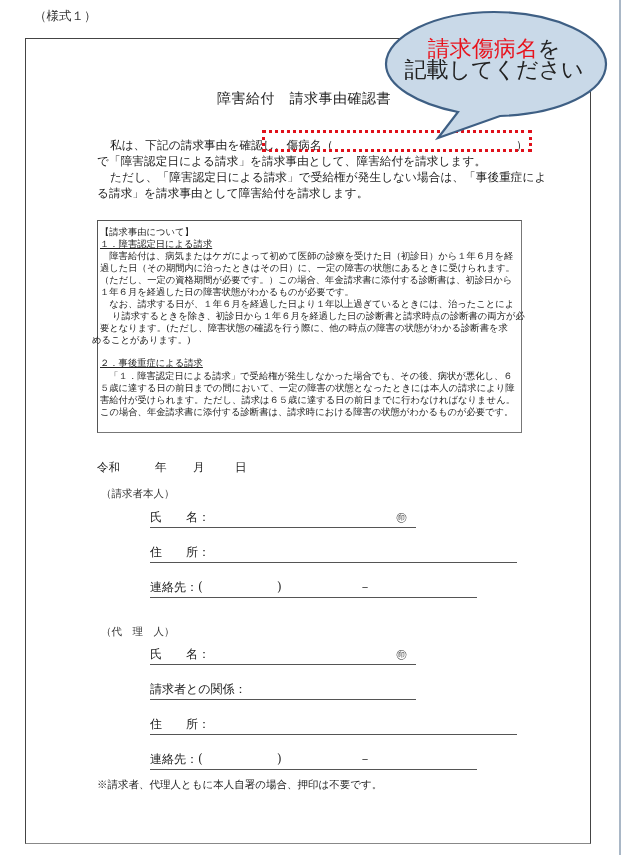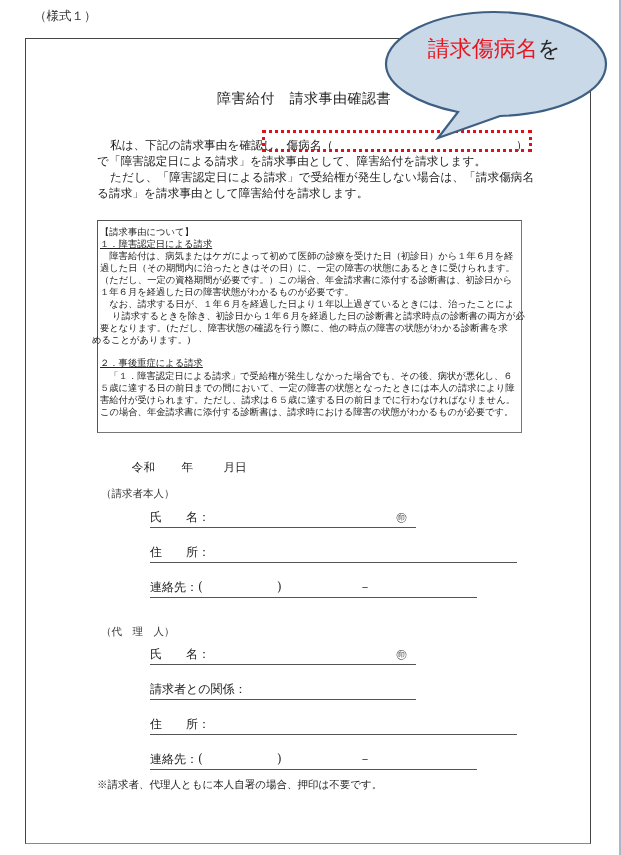--- a/index.html
+++ b/index.html
@@ -16,21 +16,21 @@
 
     .p { position: absolute; font-size: 11.6px; line-height: 16px; white-space: nowrap; color: #222; letter-spacing: 0.1px; }
 
     .dotted-box { position: absolute; left: 262px; top: 130px; width: 270px; height: 22px; border: 3px dotted #e0101a; }
 
     .inner-box { position: absolute; left: 97px; top: 220px; width: 425px; height: 213px; border: 1.2px solid #555; border-right-color: #777; border-bottom-color: #777; }
     .ib { position: absolute; font-size: 9.3px; line-height: 13px; white-space: nowrap; color: #222; }
     .ib.u { text-decoration: underline; }
 
     .date-line { position: absolute; left: 97px; top: 460px; font-size: 11.6px; color: #222; }
-    .date-line span { display: inline-block; text-align: right; }
+    .date-line span { display: inline-block; }
 
     .sec-label { position: absolute; left: 101px; font-size: 10.5px; color: #333; }
 
     .field { position: absolute; font-size: 12px; color: #222; border-bottom: 1.3px solid #555; height: 19px; line-height: 17px; white-space: nowrap; }
     .field .seal { position: absolute; top: 0; font-size: 11px; }
 
     .note { position: absolute; left: 97px; top: 778px; font-size: 10.5px; color: #222; }
 
     .callout { position: absolute; left: 0; top: 0; width: 621px; height: 200px; pointer-events: none; }
     .callout-text { position: absolute; left: 398px; top: 38px; width: 192px; text-align: center; font-family: "DejaVu Sans", sans-serif; font-size: 22px; line-height: 21px; color: #222; }
@@ -47,21 +47,21 @@
 
 <div class="title">障害給付　請求事由確認書</div>
 
 <div class="p" style="left:110px; top:137px;">
   <span>私は、下記の請求事由を確認し、</span><span>傷病名（</span>
 </div>
 <div class="p" style="left:516px; top:137px;">）</div>
 <div class="dotted-box"></div>
 
 <div class="p" style="left:97px; top:153px;">で「障害認定日による請求」を請求事由として、障害給付を請求します。</div>
-<div class="p" style="left:110px; top:169px;">ただし、「障害認定日による請求」で受給権が発生しない場合は、「請求傷病名</div>
+<div class="p" style="left:110px; top:169px;">ただし、「障害認定日による請求」で受給権が発生しない場合は、「事後重症によ</div>
 <div class="p" style="left:97px; top:185px;">る請求」を請求事由として障害給付を請求します。</div>
 
 <div class="inner-box"></div>
 <div class="ib" style="left:100px; top:225px;">【請求事由について】</div>
 <div class="ib u" style="left:100px; top:237px;">１．障害認定日による請求</div>
 <div class="ib" style="left:100px; top:249px;">　障害給付は、病気またはケガによって初めて医師の診療を受けた日（初診日）から１年６月を経</div>
 <div class="ib" style="left:100px; top:261px;">過した日（その期間内に治ったときはその日）に、一定の障害の状態にあるときに受けられます。</div>
 <div class="ib" style="left:100px; top:273px;">（ただし、一定の資格期間が必要です。）この場合、年金請求書に添付する診断書は、初診日から</div>
 <div class="ib" style="left:100px; top:285px;">１年６月を経過した日の障害状態がわかるものが必要です。</div>
 <div class="ib" style="left:100px; top:297px;">　なお、請求する日が、１年６月を経過した日より１年以上過ぎているときには、治ったことによ</div>
@@ -118,13 +118,14 @@
   <path d="M 494 12
            C 554 12, 606 36, 606 64
            C 606 92, 560 114, 500 116
            L 438 138
            L 458 112
            C 418 104, 386 86, 386 64
            C 386 36, 436 12, 494 12 Z" fill="#c9d9e8" stroke="#3e5f84" stroke-width="2.2"></path>
 </svg>
 <div class="callout-text">
   <div><span class="red">請求傷病名</span><span>を</span></div>
+  <div>記載してください</div>
 </div>
 
 </body></html>

